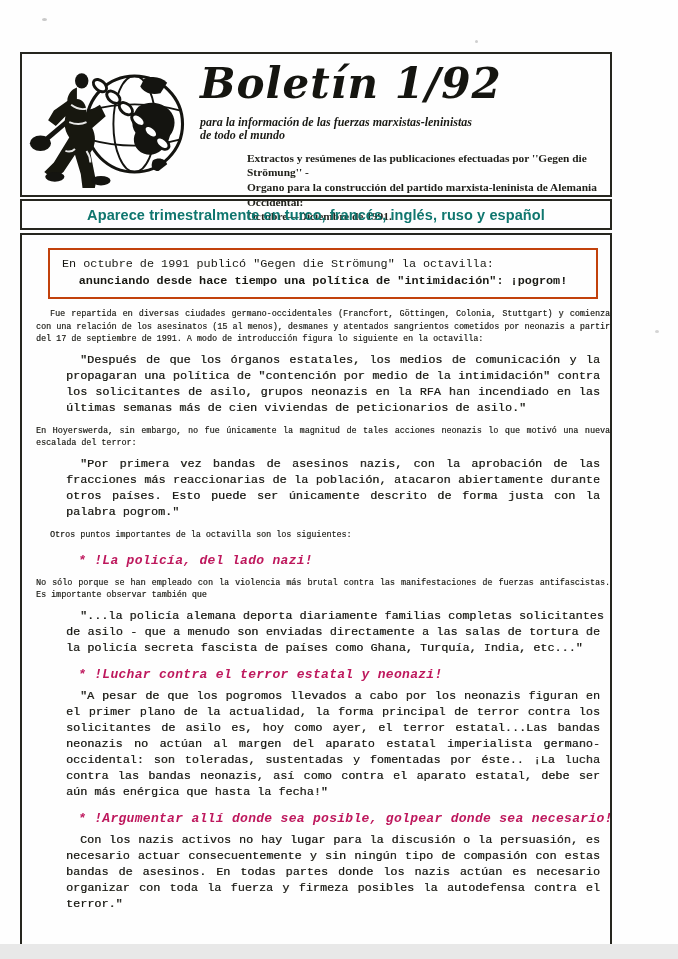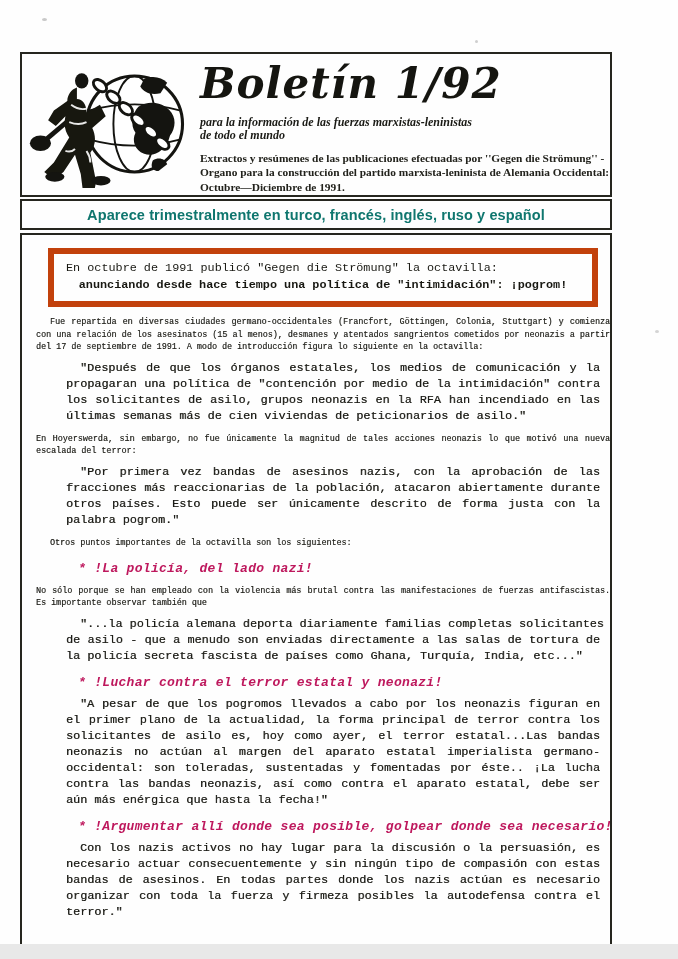--- a/index.html
+++ b/index.html
@@ -25,36 +25,36 @@
   .mast-title{
     font-family:"DejaVu Serif",serif;font-weight:bold;font-style:italic;
     font-size:42px;line-height:1;letter-spacing:1px;color:#151510;
   }
   .mast-subtitle{
     margin-top:11px;font-family:"Liberation Serif",serif;
     font-weight:bold;font-style:italic;font-size:12px;line-height:1.12;color:#1a1a15;
   }
   .mast-imprint{
     margin-top:8px;font-family:"Liberation Serif",serif;
-    font-weight:bold;font-size:11.4px;line-height:1.28;color:#22221c;
+    font-weight:bold;font-size:11.4px;line-height:1.28;color:#22221c;margin-left:47px;
   }
 
   
   .banner{
     margin-top:2px;height:31px;display:flex;align-items:center;justify-content:center;
     font-family:"Liberation Sans",sans-serif;font-weight:bold;font-size:14.5px;
     letter-spacing:0.1px;color:#0f766e;
   }
 
   
   .content{margin-top:3px;height:715px;overflow:hidden;}
 
   .headline-box{
     margin:13px auto 0 26px;width:550px;box-sizing:border-box;
-    border:6px solid #c2410c;padding:6px 5px 7px;
+    border:2px solid #c2410c;padding:6px 5px 7px;
     font-size:11.8px;line-height:17px;color:#181812;
   }
   .hl-intro{padding-left:7px;white-space:nowrap;}
   .hl-bold{font-weight:bold;text-align:center;white-space:nowrap;}
 
   .para{margin:10px 2px 0 14px;width:574px;font-size:8.4px;line-height:12.6px;
         color:#24241e;text-shadow:0.35px 0 0 rgba(30,30,25,0.55);}
   .quote{margin:6px 0 0 44px;width:534px;font-size:11.8px;line-height:16px;
         color:#1c1c16;text-shadow:0.4px 0 0 rgba(25,25,20,0.6);}
   .heading{margin:11px 0 0 56px;font-size:13px;line-height:15px;font-weight:bold;

